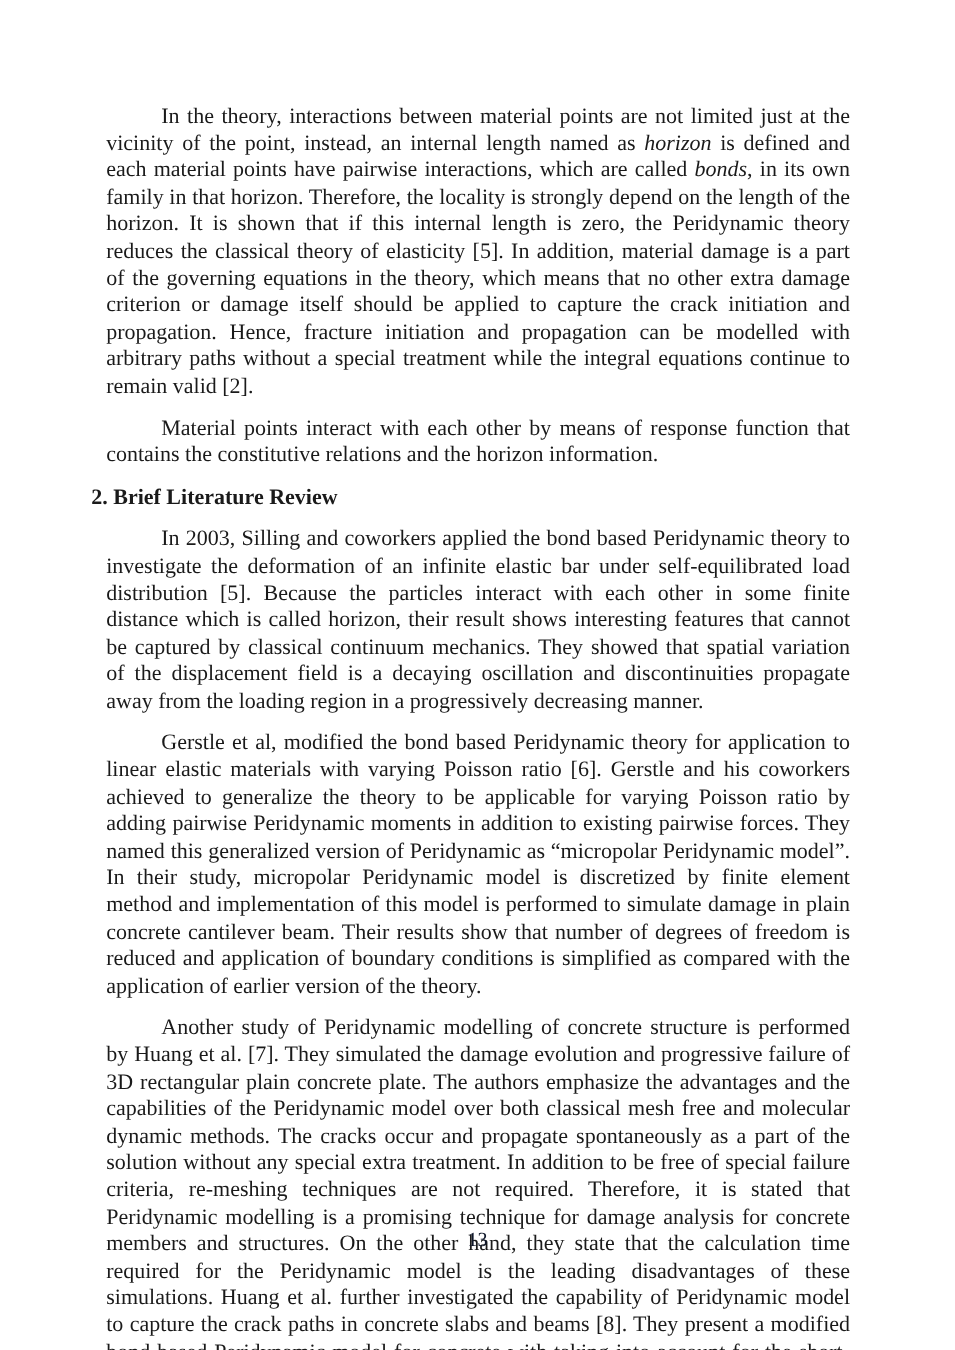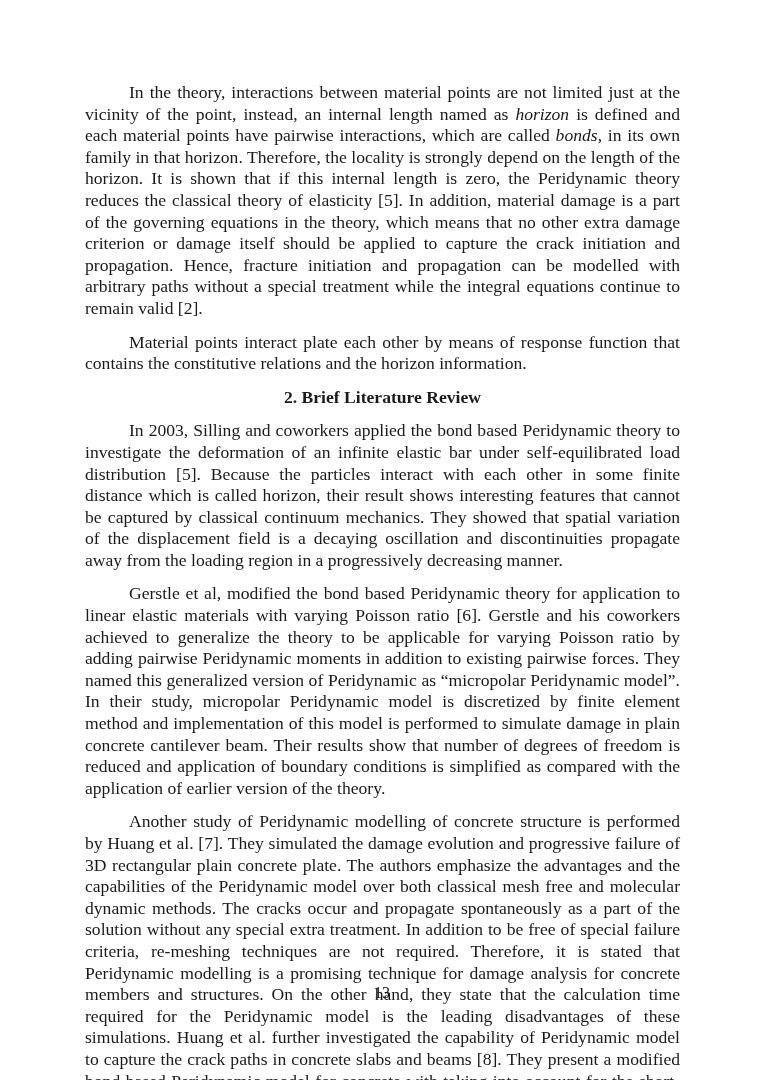--- a/index.html
+++ b/index.html
@@ -5,36 +5,36 @@
     html, body { margin: 0; padding: 0; background: #ffffff; }
     body { width: 764px; height: 1080px; position: relative; overflow: hidden; }
     .page {
       position: absolute; left: 73px; top: 70px; width: 619px;
       font-family: "Liberation Serif", "DejaVu Serif", serif;
       font-size: 17.6px; line-height: 21.6px; color: #1a1a1a;
       text-align: justify; hyphens: manual;
     }
     .page p { margin: 12px; text-indent: 44px; }
     .heading {
-      text-align: center; font-weight: bold; margin: 10px 0 4px 0;
+      text-align: left; font-weight: bold; margin: 10px 0 4px 0;
       font-size: 17.6px; line-height: 21.6px;
     }
     .page-number {
       position: absolute; left: 0; width: 764px; top: 984px; text-align: center;
       font-family: "Liberation Serif", "DejaVu Serif", serif;
       font-size: 16px; color: #0f172a;
     }
     em { font-style: italic; }
   </style>
 </head>
 <body>
 
 <div class="page">
   <p><span>In the theory, interactions between material points are not limited just at the vicinity of the point, instead, an internal length named as </span><em>horizon</em><span> is defined and each material points have pairwise interactions, which are called </span><em>bonds</em><span>, in its own family in that horizon. Therefore, the locality is strongly depend on the length of the horizon. It is shown that if this internal length is zero, the Peridynamic theory reduces the classical theory of elasticity [5]. In addition, material damage is a part of the governing equations in the theory, which means that no other extra damage criterion or damage itself should be applied to capture the crack initiation and propagation. Hence, fracture initiation and propagation can be modelled with arbitrary paths without a special treatment while the integral equations continue to remain valid [2].</span></p>
-  <p>Material points interact plate each other by means of response function that contains the constitutive relations and the horizon information.</p>
+  <p>Material points interact with each other by means of response function that contains the constitutive relations and the horizon information.</p>
 
   <div class="heading">2. Brief Literature Review</div>
 
   <p>In 2003, Silling and coworkers applied the bond based Peridynamic theory to investigate the deformation of an infinite elastic bar under self-equilibrated load distribution [5]. Because the particles interact with each other in some finite distance which is called horizon, their result shows interesting features that cannot be captured by classical continuum mechanics. They showed that spatial variation of the displacement field is a decaying oscillation and discontinuities propagate away from the loading region in a progressively decreasing manner.</p>
   <p>Gerstle et al, modified the bond based Peridynamic theory for application to linear elastic materials with varying Poisson ratio [6]. Gerstle and his coworkers achieved to generalize the theory to be applicable for varying Poisson ratio by adding pairwise Peridynamic moments in addition to existing pairwise forces. They named this generalized version of Peridynamic as “micropolar Peridynamic model”. In their study, micropolar Peridynamic model is discretized by finite element method and implementation of this model is performed to simulate damage in plain concrete cantilever beam. Their results show that number of degrees of freedom is reduced and application of boundary conditions is simplified as compared with the application of earlier version of the theory.</p>
   <p>Another study of Peridynamic modelling of concrete structure is performed by Huang et al. [7]. They simulated the damage evolution and progressive failure of 3D rectangular plain concrete plate. The authors emphasize the advantages and the capabilities of the Peridynamic model over both classical mesh free and molecular dynamic methods. The cracks occur and propagate spontaneously as a part of the solution without any special extra treatment. In addition to be free of special failure criteria, re-meshing techniques are not required. Therefore, it is stated that Peridynamic modelling is a promising technique for damage analysis for concrete members and structures. On the other hand, they state that the calculation time required for the Peridynamic model is the leading disadvantages of these simulations. Huang et al. further investigated the capability of Peridynamic model to capture the crack paths in concrete slabs and beams [8]. They present a modified bond based Peridynamic model for concrete with taking into account for the short-range repulsive force and aniso-</p>
 </div>
 
 <div class="page-number">13</div>
 

